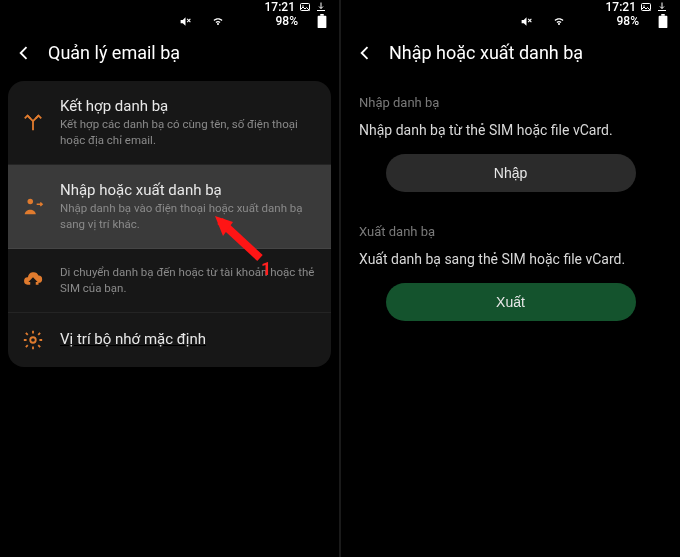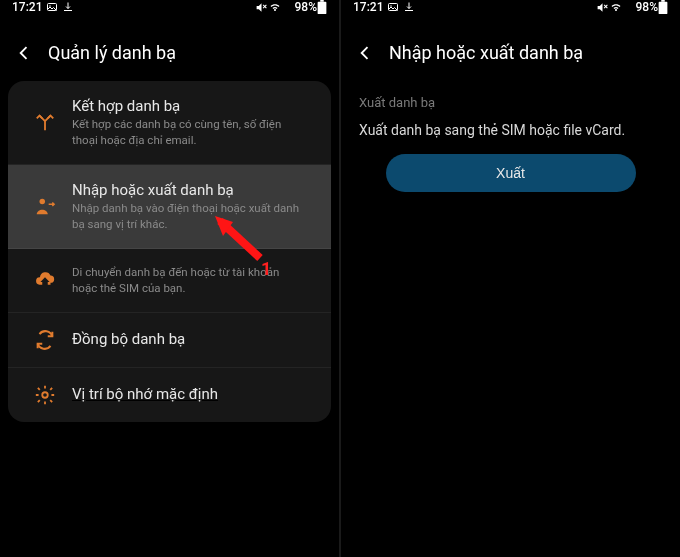--- a/index.html
+++ b/index.html
@@ -14,29 +14,30 @@
   .screen {
     width: 339px;
     height: 557px;
     background: #000;
     position: relative;
     overflow: hidden;
   }
   .status-bar {
     height: 28px;
     display: flex;
-    align-items: flex-start;
+    align-items: flex-end;
     justify-content: space-between;
     padding: 0 12px;
     color: #fff;
     font-size: 12px;
     font-weight: 500;
+    flex-direction: column;
   }
   .status-left { display: flex; align-items: center; gap: 4px; }
-  .status-right { display: flex; align-items: center; gap: 0; }
+  .status-right { display: flex; align-items: center; gap: 19px; }
   .status-icon { display: inline-flex; }
   .header {
     display: flex;
     align-items: center;
     padding: 14px 14px 18px 14px;
     gap: 14px;
   }
   .back-btn { color: #fff; cursor: pointer; display: flex; }
   .header-title {
     color: #fff;
@@ -45,21 +46,21 @@
   }
   .list {
     background: #171717;
     border-radius: 16px;
     margin: 0 8px;
     overflow: hidden;
   }
   .list-item {
     display: flex;
     align-items: center;
-    padding: 16px 26px;
+    padding: 16px 14px;
     gap: 16px;
     border-bottom: 1px solid rgba(255,255,255,0.06);
   }
   .list-item:last-child { border-bottom: none; text-decoration: underline; }
   .list-item.highlighted {
     background: #3a3a3a;
   }
   .item-icon {
     width: 22px;
     height: 22px;
@@ -100,21 +101,21 @@
     font-size: 14px;
     border: none;
     border-radius: 22px;
     width: 250px;
     height: 38px;
     margin: 0 auto 10px auto;
     display: block;
     cursor: pointer;
   }
   .pill-btn.highlighted {
-    background: #0c4a6e;
+    background: #14532d;
   }
   
   .arrow {
     position: absolute;
     pointer-events: none;
   }
   .arrow svg { display: block; }
   .arrow-label {
     color: #ff2020;
     font-weight: 700;
@@ -174,21 +175,21 @@
       </span>
     </div>
   </div>
 
   <div class="header">
     <span class="back-btn">
       <svg width="20" height="20" viewBox="0 0 24 24" fill="none" stroke="#fff" stroke-width="2.2">
           <path d="M15 5l-7 7 7 7"></path>
         </svg>
     </span>
-    <span class="header-title">Quản lý danh bạ</span>
+    <span class="header-title">Quản lý email bạ</span>
   </div>
 
   <div class="list">
 
     <div class="list-item">
       <span class="item-icon">
         <svg width="22" height="22" viewBox="0 0 24 24" fill="none" stroke="#e07b2e" stroke-width="2">
             <path d="M6 4l6 6v10M18 4l-6 6"></path>
             <path d="M3 7l3-3 3 3M15 7l3-3 3 3"></path>
           </svg>
@@ -217,31 +218,20 @@
       <span class="item-icon">
         <svg width="22" height="22" viewBox="0 0 24 24" fill="#e07b2e">
             <path d="M18 14a4 4 0 000-8 6 6 0 00-11.5 2A4 4 0 006 16h3v-3H7l5-5 5 5h-2v3h3z"></path>
           </svg>
       </span>
       <div class="item-text">
         <div class="item-sub">Di chuyển danh bạ đến hoặc từ tài khoản hoặc thẻ SIM của bạn.</div>
       </div>
     </div>
 
-    <div class="list-item">
-      <span class="item-icon">
-        <svg width="22" height="22" viewBox="0 0 24 24" fill="none" stroke="#e07b2e" stroke-width="2.2">
-            <path d="M20 8A8 8 0 006 5.5M4 16a8 8 0 0014 2.5"></path>
-            <path d="M20 3v5h-5M4 21v-5h5"></path>
-          </svg>
-      </span>
-      <div class="item-text">
-        <div class="item-title">Đồng bộ danh bạ</div>
-      </div>
-    </div>
 
     <div class="list-item">
       <span class="item-icon">
         <svg width="22" height="22" viewBox="0 0 24 24" fill="none" stroke="#e07b2e" stroke-width="2">
             <circle cx="12" cy="12" r="3"></circle>
             <path d="M12 2v3m0 14v3M4.2 4.2l2.1 2.1m11.4 11.4l2.1 2.1M2 12h3m14 0h3M4.2 19.8l2.1-2.1m11.4-11.4l2.1-2.1"></path>
           </svg>
       </span>
       <div class="item-text">
         <div class="item-title">Vị trí bộ nhớ mặc định</div>
@@ -309,20 +299,25 @@
 
   <div class="header">
     <span class="back-btn">
       <svg width="20" height="20" viewBox="0 0 24 24" fill="none" stroke="#fff" stroke-width="2.2">
           <path d="M15 5l-7 7 7 7"></path>
         </svg>
     </span>
     <span class="header-title">Nhập hoặc xuất danh bạ</span>
   </div>
 
+  <div class="section">
+    <div class="section-label">Nhập danh bạ</div>
+    <div class="section-desc">Nhập danh bạ từ thẻ SIM hoặc file vCard.</div>
+    <button class="pill-btn">Nhập</button>
+  </div>
 
   <div class="section">
     <div class="section-label">Xuất danh bạ</div>
     <div class="section-desc">Xuất danh bạ sang thẻ SIM hoặc file vCard.</div>
     <button class="pill-btn highlighted">Xuất</button>
   </div>
 
 </div>
 
 </body></html>

